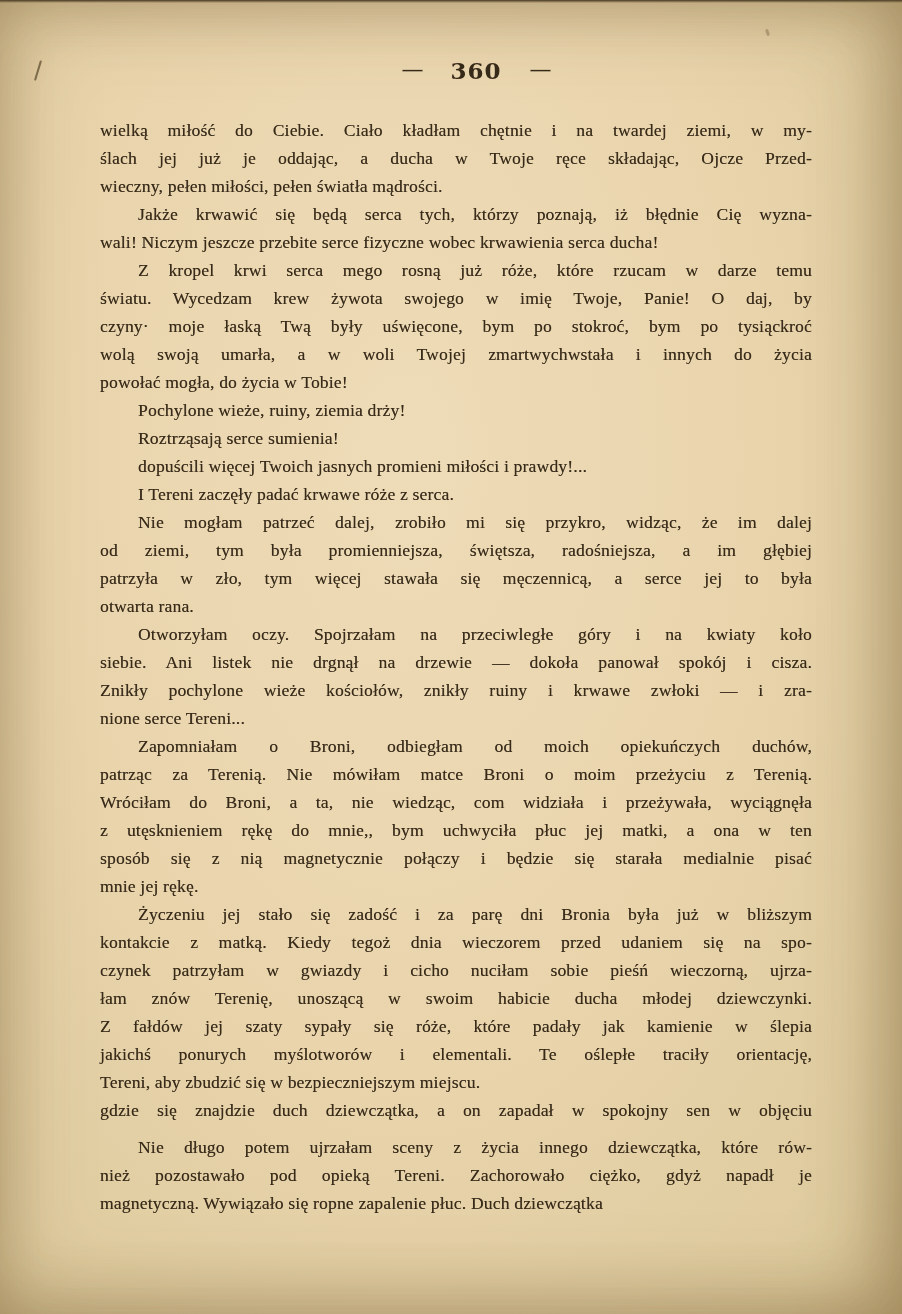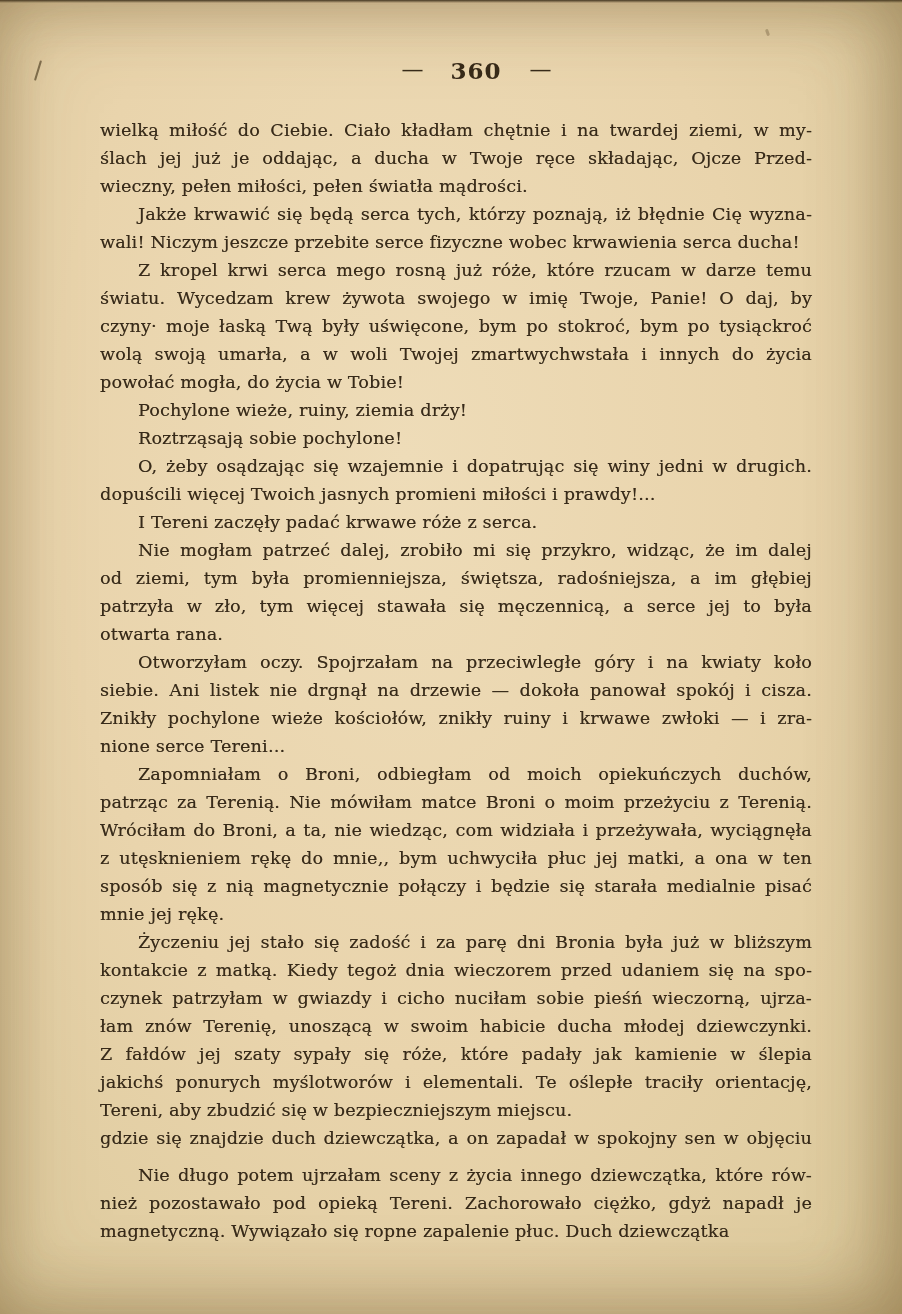--- a/index.html
+++ b/index.html
@@ -60,20 +60,21 @@
   }
   .text-block {
     position: absolute;
     left: 100px;
     top: 116px;
     width: 712px;
     font-size: 17.5px;
     line-height: 28px;
     letter-spacing: 0.2px;
     text-shadow: 0.25px 0 0 rgba(55, 42, 25, 0.55);
+    font-family: Liberation Serif, serif;
   }
   .para { margin: 0; }
   .para.gap { margin-top: 9px; }
   .para.indent .line:first-child { padding-left: 38px; }
   .line {
     text-align: justify;
     text-align-last: justify;
   }
   .line.last { text-align-last: left; }
 </style>
@@ -103,24 +104,23 @@
         <div class="line">Z kropel krwi serca mego rosną już róże, które rzucam w darze temu</div>
         <div class="line">światu. Wycedzam krew żywota swojego w imię Twoje, Panie! O daj, by</div>
         <div class="line">czyny· moje łaską Twą były uświęcone, bym po stokroć, bym po tysiąckroć</div>
         <div class="line">wolą swoją umarła, a w woli Twojej zmartwychwstała i innych do życia</div>
         <div class="line last">powołać mogła, do życia w Tobie!</div>
       </div>
       <div class="para indent">
         <div class="line last">Pochylone wieże, ruiny, ziemia drży!</div>
       </div>
       <div class="para indent">
-        <div class="line last">Roztrząsają sobie pochylone!</div>
+        <div class="line last">Roztrząsają serce sumienia!</div>
       </div>
       <div class="para indent">
-        <div class="line">O, żeby osądzając się wzajemnie i dopatrując się winy jedni w drugich.</div>
         <div class="line last">dopuścili więcej Twoich jasnych promieni miłości i prawdy!...</div>
       </div>
       <div class="para indent">
         <div class="line last">I Tereni zaczęły padać krwawe róże z serca.</div>
       </div>
       <div class="para indent">
         <div class="line">Nie mogłam patrzeć dalej, zrobiło mi się przykro, widząc, że im dalej</div>
         <div class="line">od ziemi, tym była promienniejsza, świętsza, radośniejsza, a im głębiej</div>
         <div class="line">patrzyła w zło, tym więcej stawała się męczennicą, a serce jej to była</div>
         <div class="line last">otwarta rana.</div>

